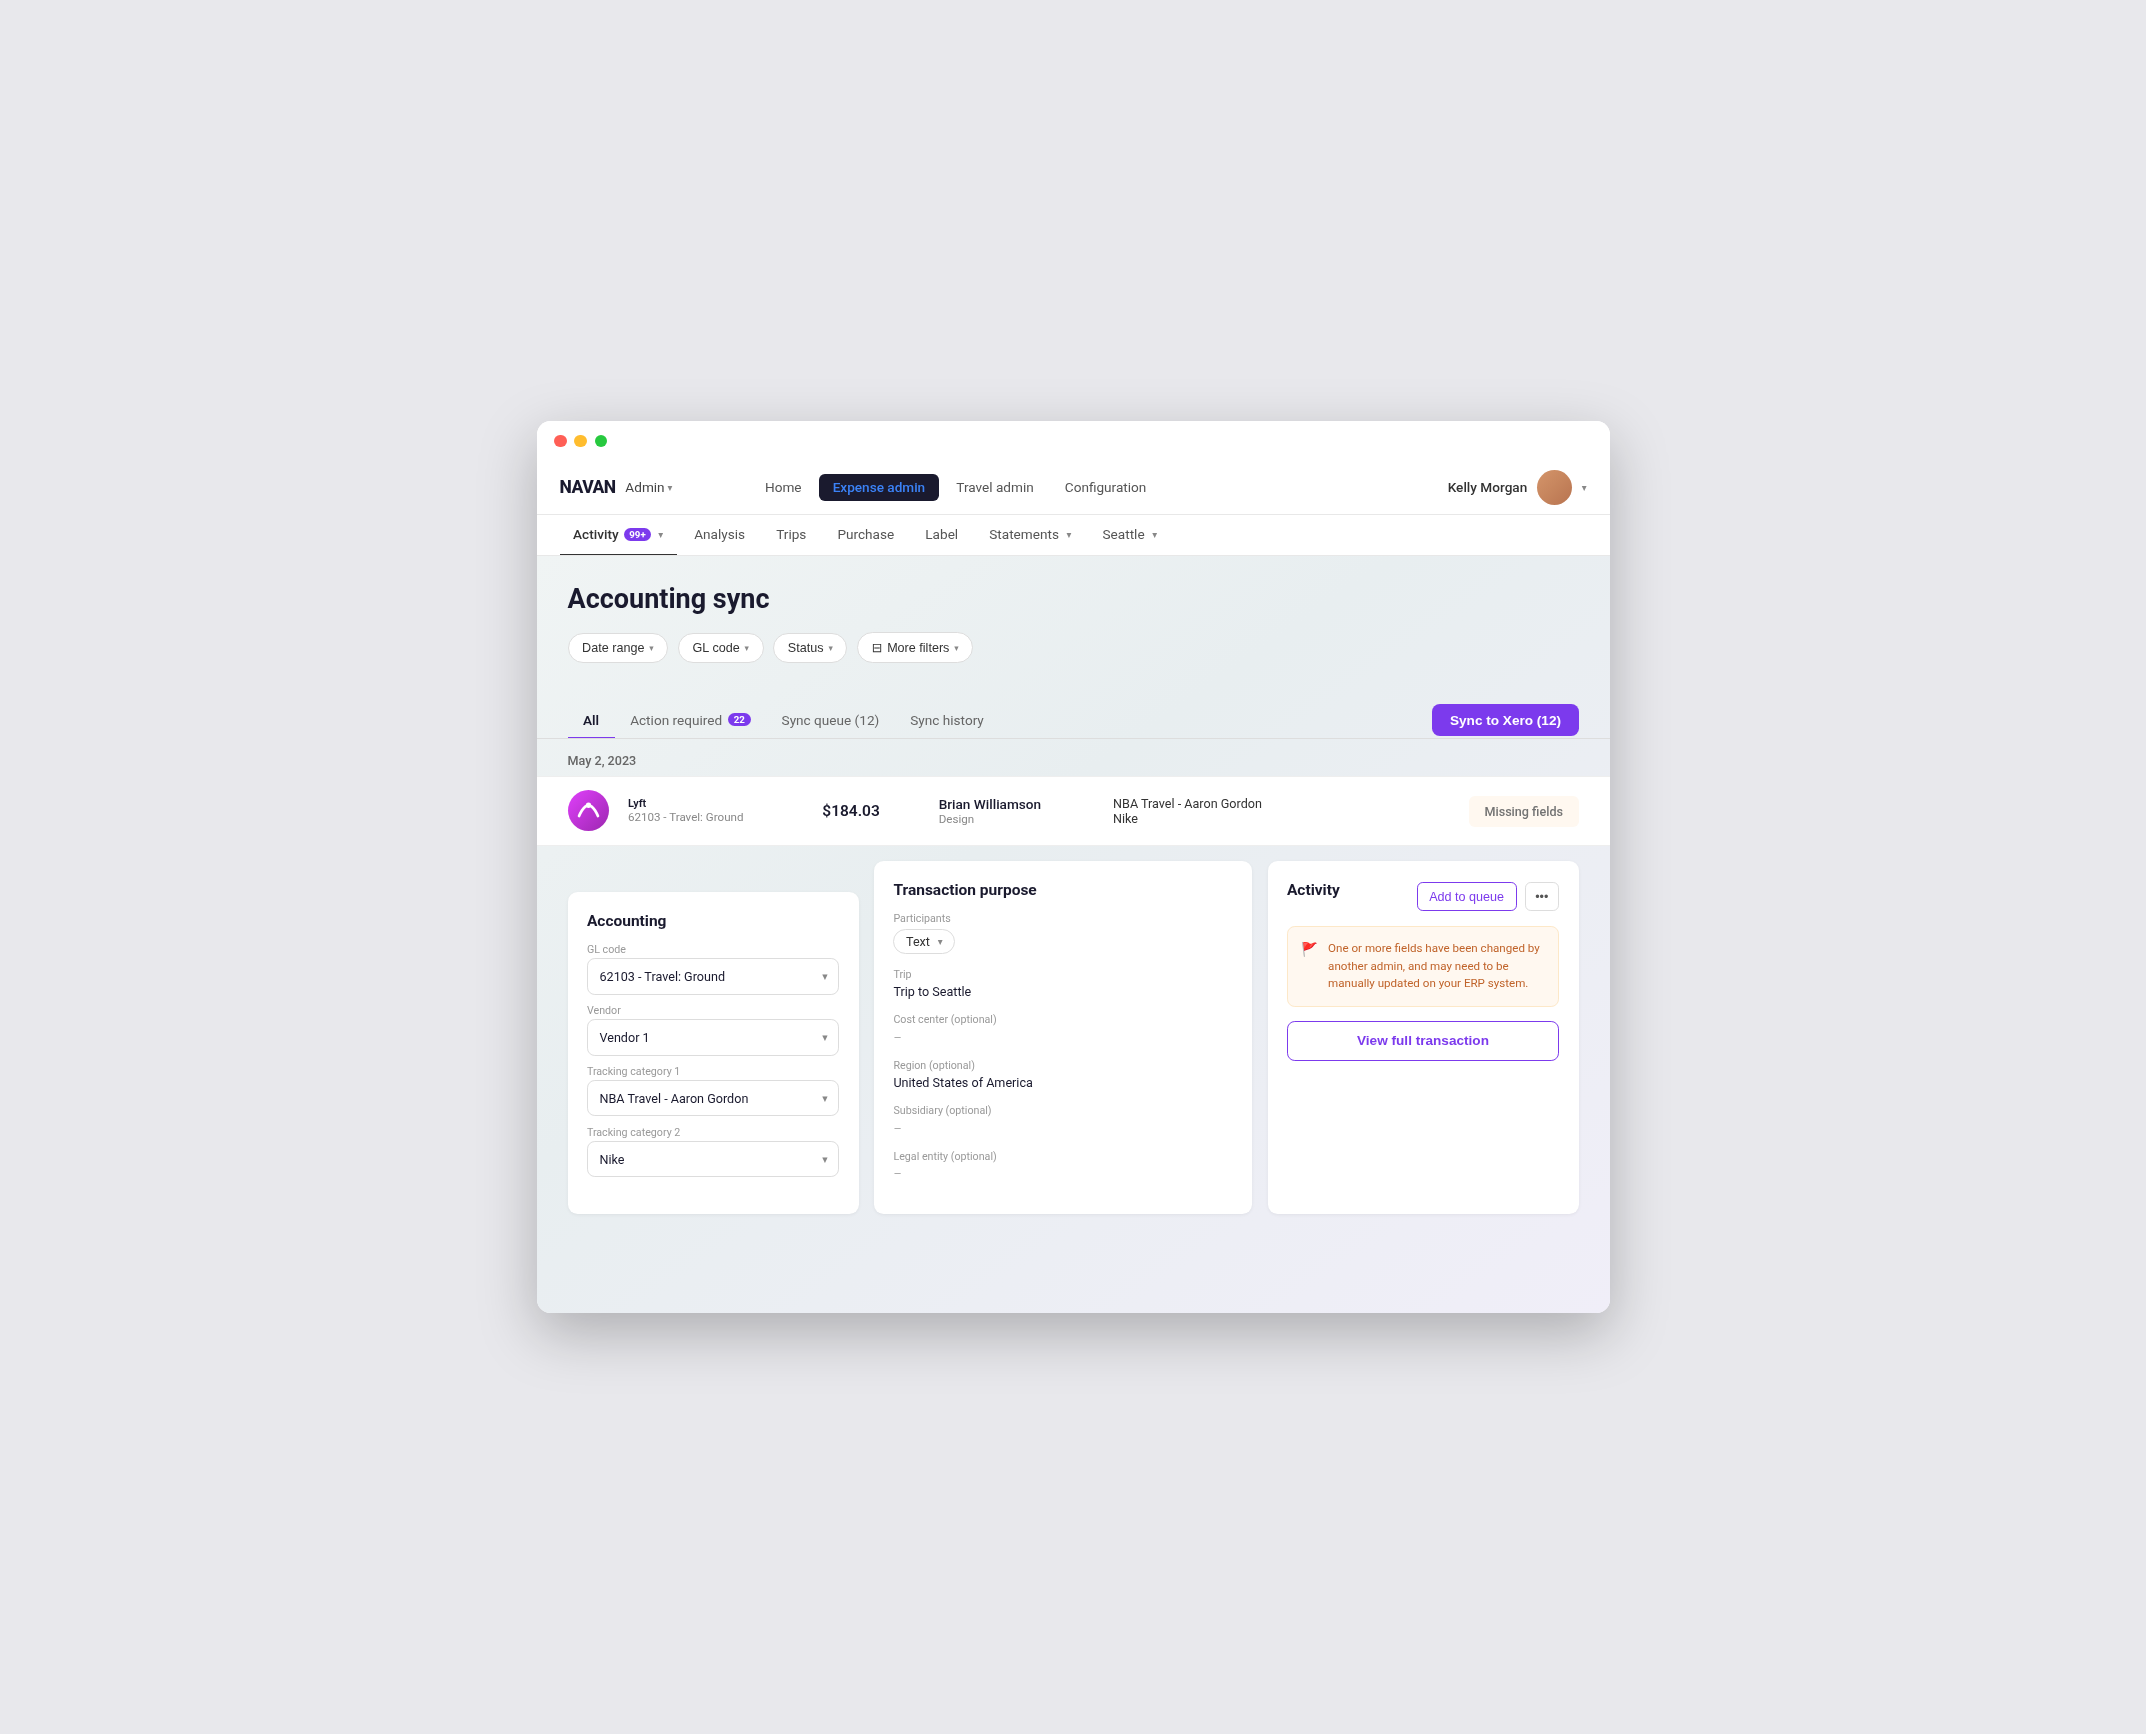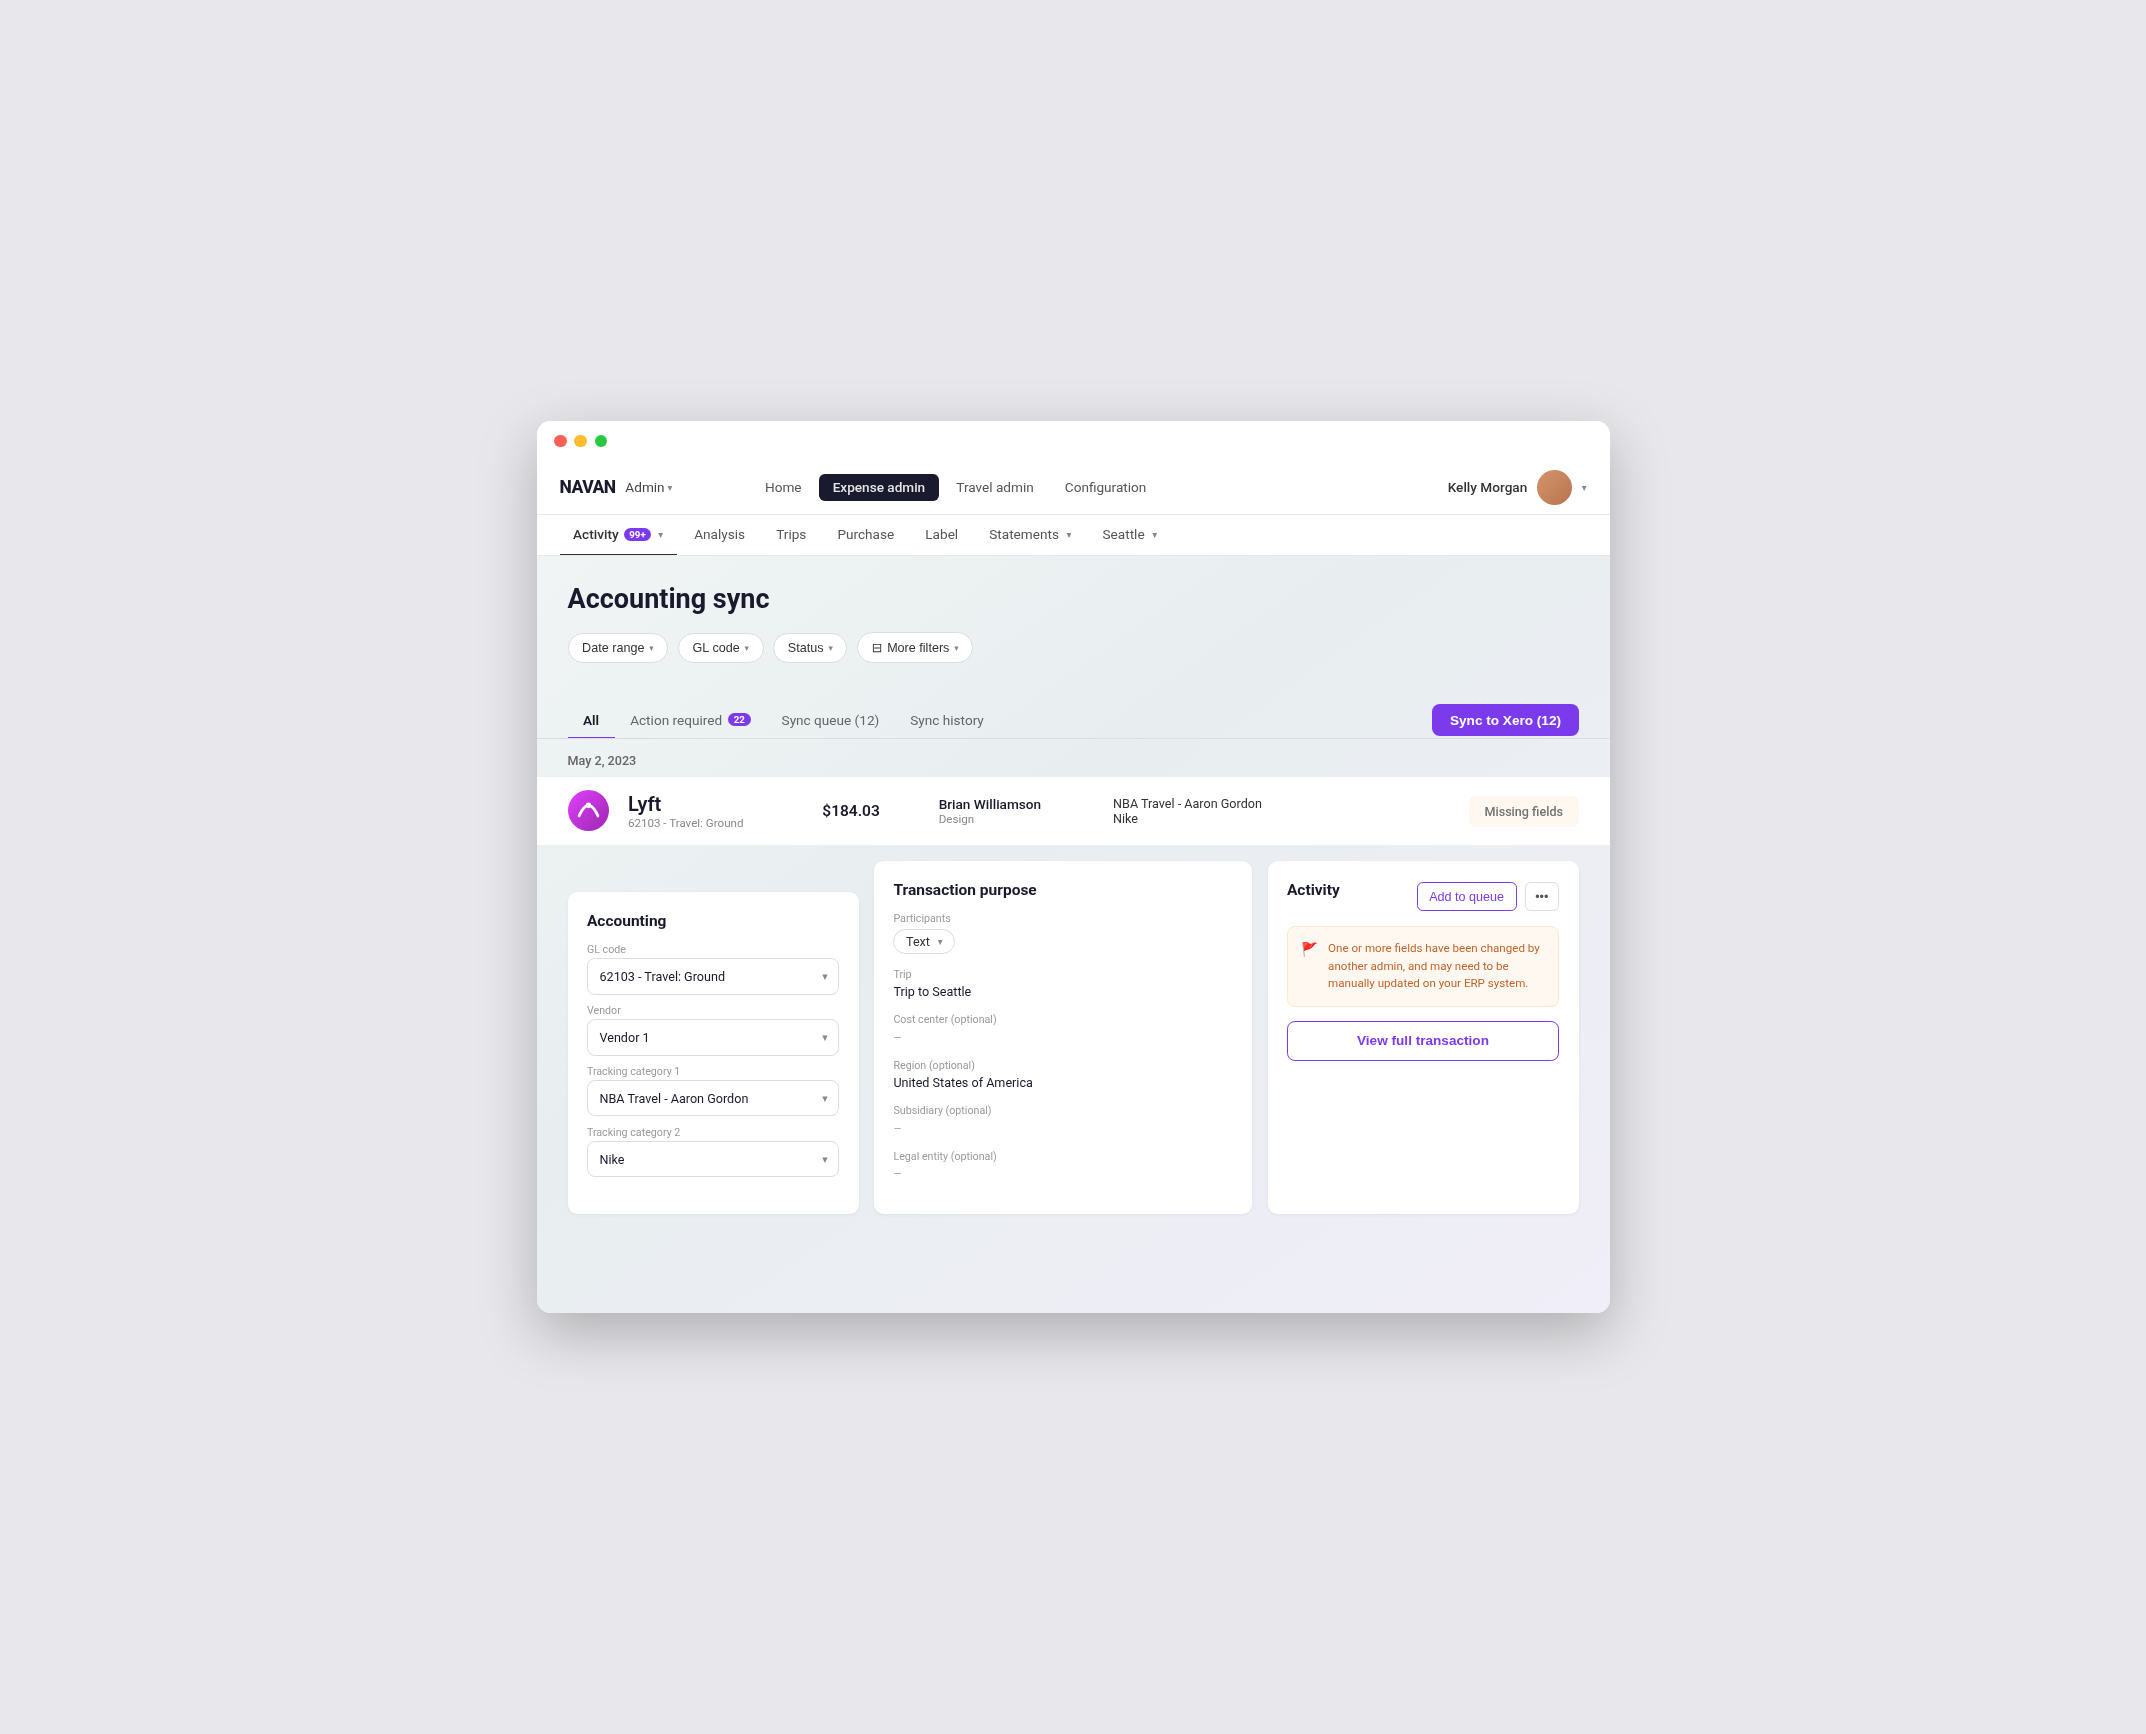--- a/index.html
+++ b/index.html
@@ -76,21 +76,21 @@
     .nav-link {
       padding: 5.8px 13.6px;
       border-radius: 5.8px;
       font-size: 13.6px;
       color: #555;
       cursor: pointer;
       font-weight: 400;
     }
     .nav-link.active {
       background: #1a1a2e;
-      color: #e5e5e5;
+      color: #3b82f6;
       font-weight: 500;
     }
     .user-area {
       display: flex;
       align-items: center;
       gap: 9.7px;
       margin-left: auto;
       cursor: pointer;
     }
     .user-name { font-size: 13.6px; color: #333; font-weight: 500; }
@@ -231,21 +231,21 @@
       cursor: pointer;
     }
     .tx-icon {
       width: 41px; height: 41px; border-radius: 50%;
       background: linear-gradient(135deg, #e040fb, #9c27b0);
       display: flex; align-items: center; justify-content: center;
       font-size: 15.5px; color: #fff; font-weight: 700;
       flex-shrink: 0;
     }
     .tx-info { flex: 0 0 175px; }
-    .tx-name { font-size: 20px; font-weight: 600; color: #1a1a2e; }
+    .tx-name { font-size: 11px; font-weight: 600; color: #1a1a2e; }
     .tx-code { font-size: 11.6px; color: #888; }
     .tx-amount { flex: 0 0 97px; font-size: 15.5px; font-weight: 600; color: #1a1a2e; }
     .tx-person { flex: 0 0 155px; }
     .tx-person-name { font-size: 13.6px; font-weight: 500; color: #1a1a2e; }
     .tx-person-dept { font-size: 11.6px; color: #888; }
     .tx-categories { flex: 1; }
     .tx-cat-main { font-size: 12.6px; color: #333; }
     .tx-cat-sub { font-size: 12.6px; color: #333; }
     .tx-status {
       flex: 0 0 155px;

